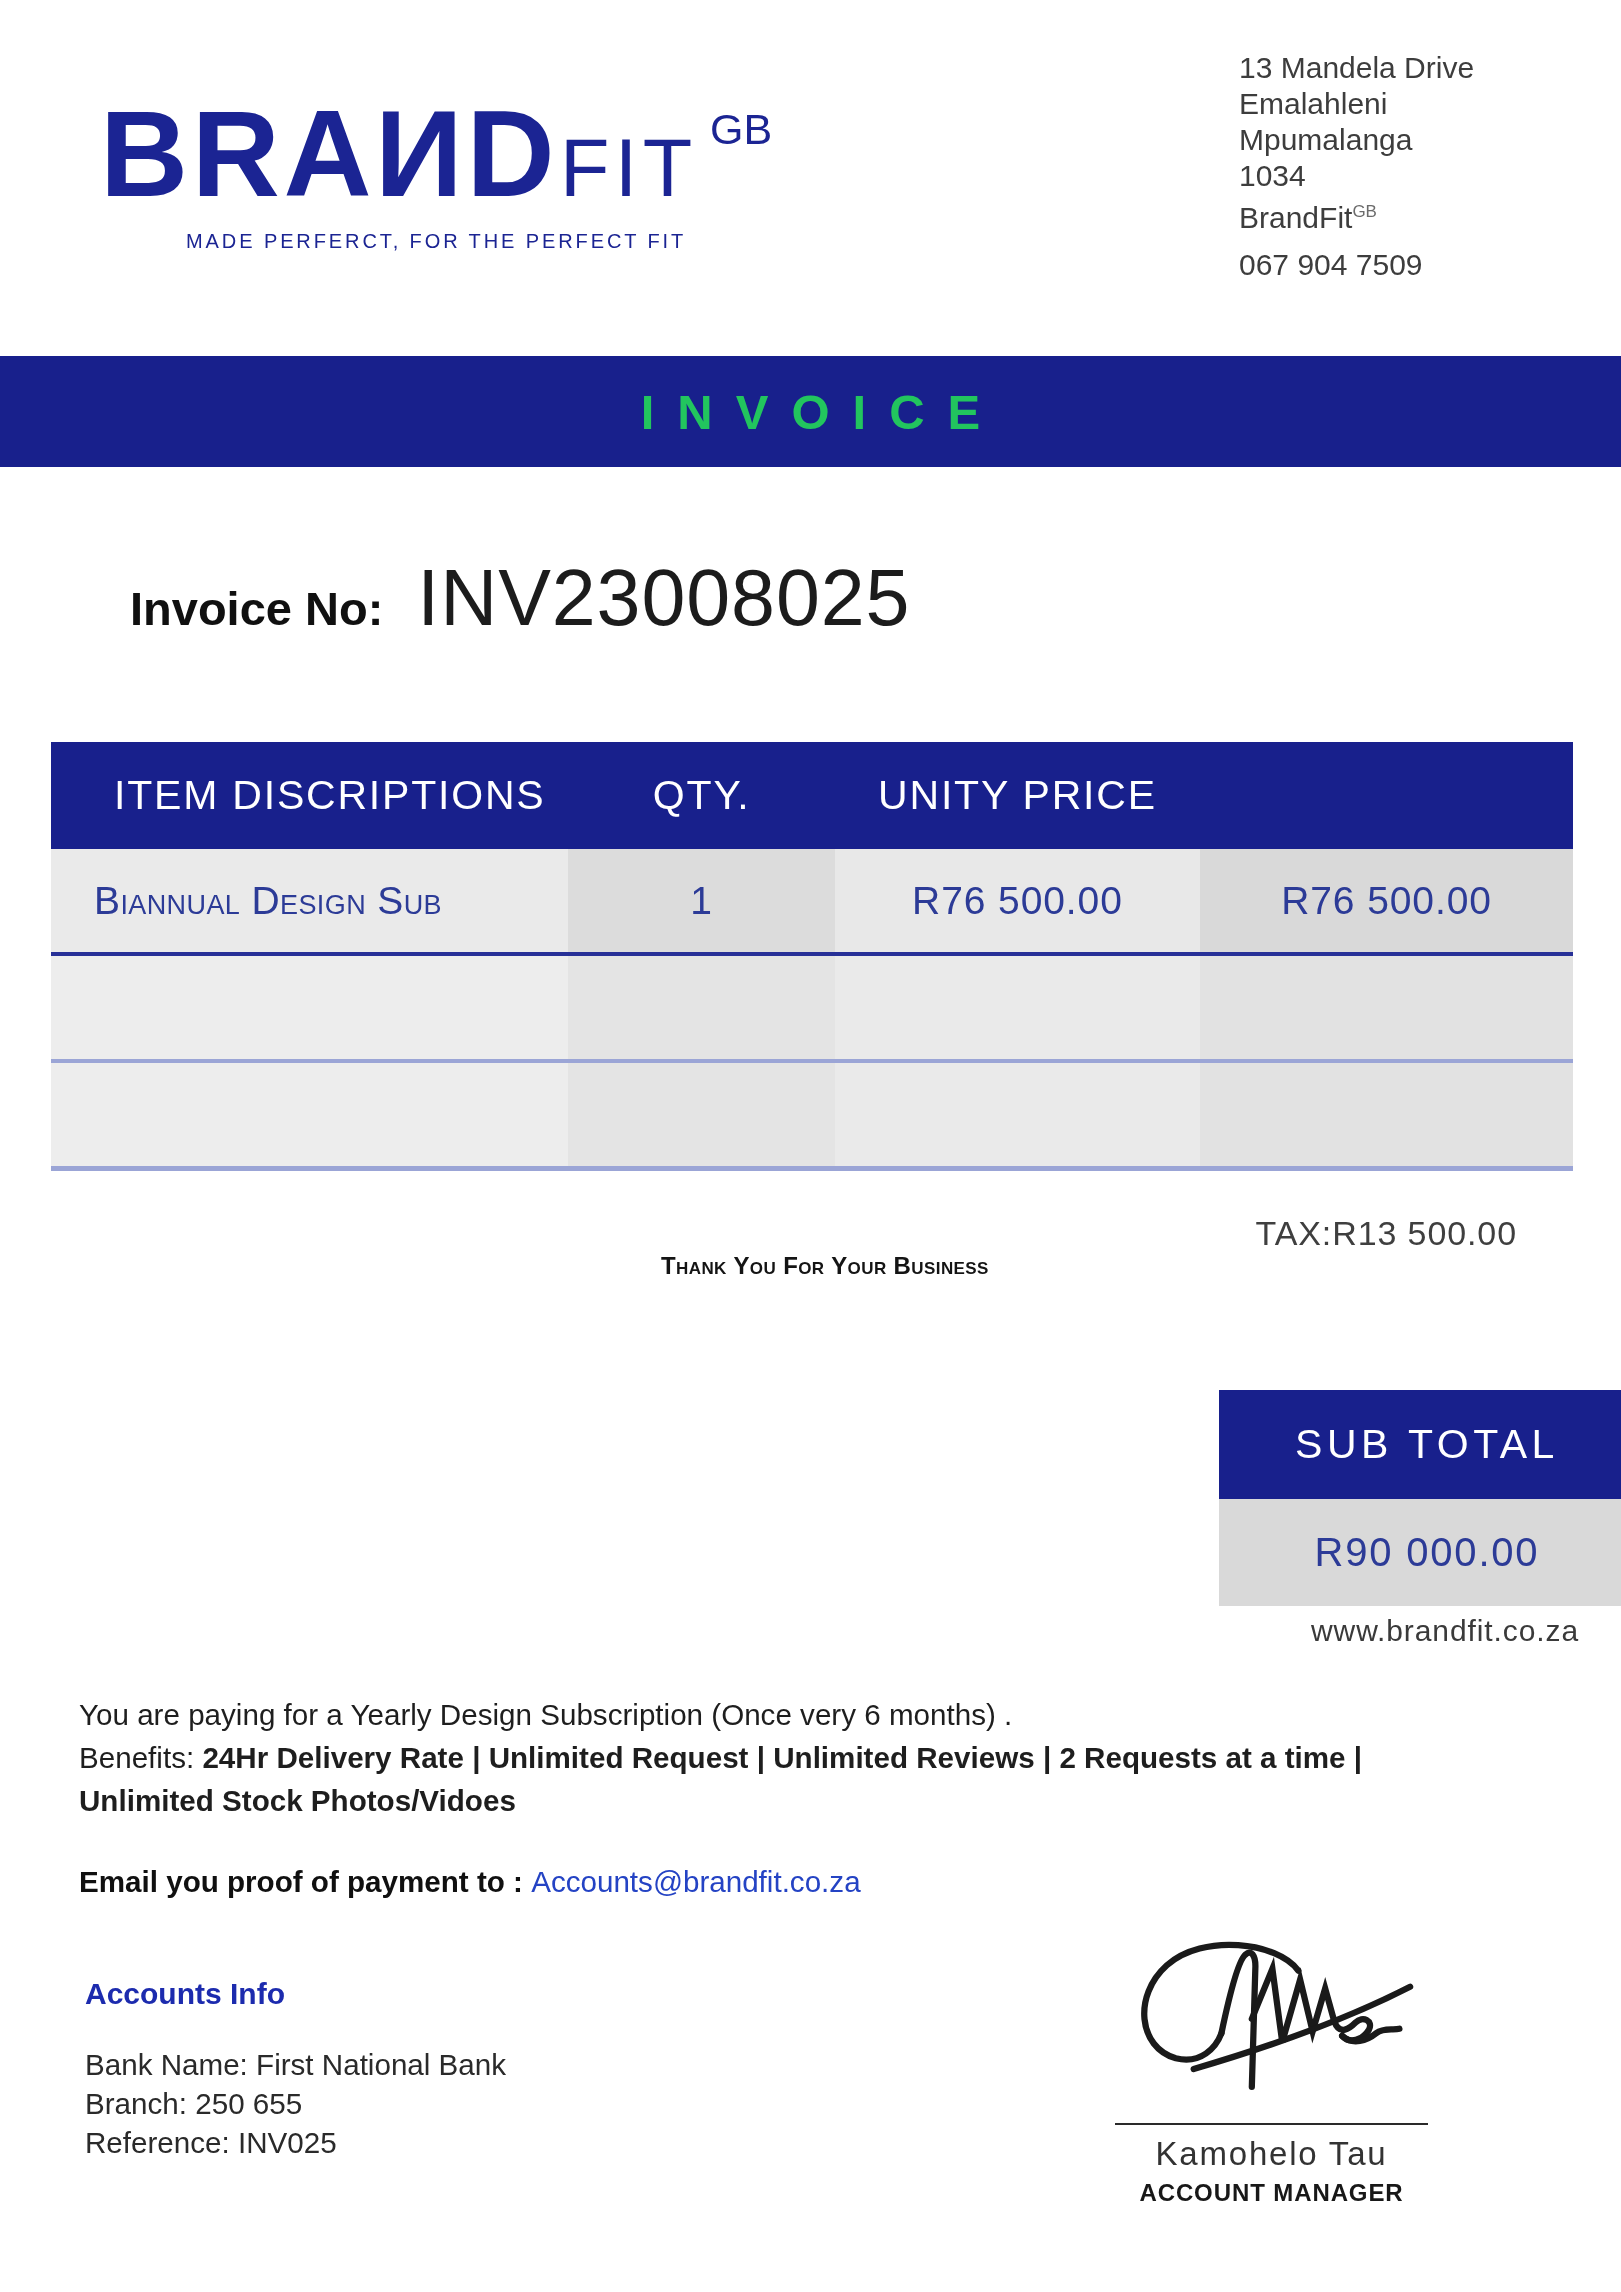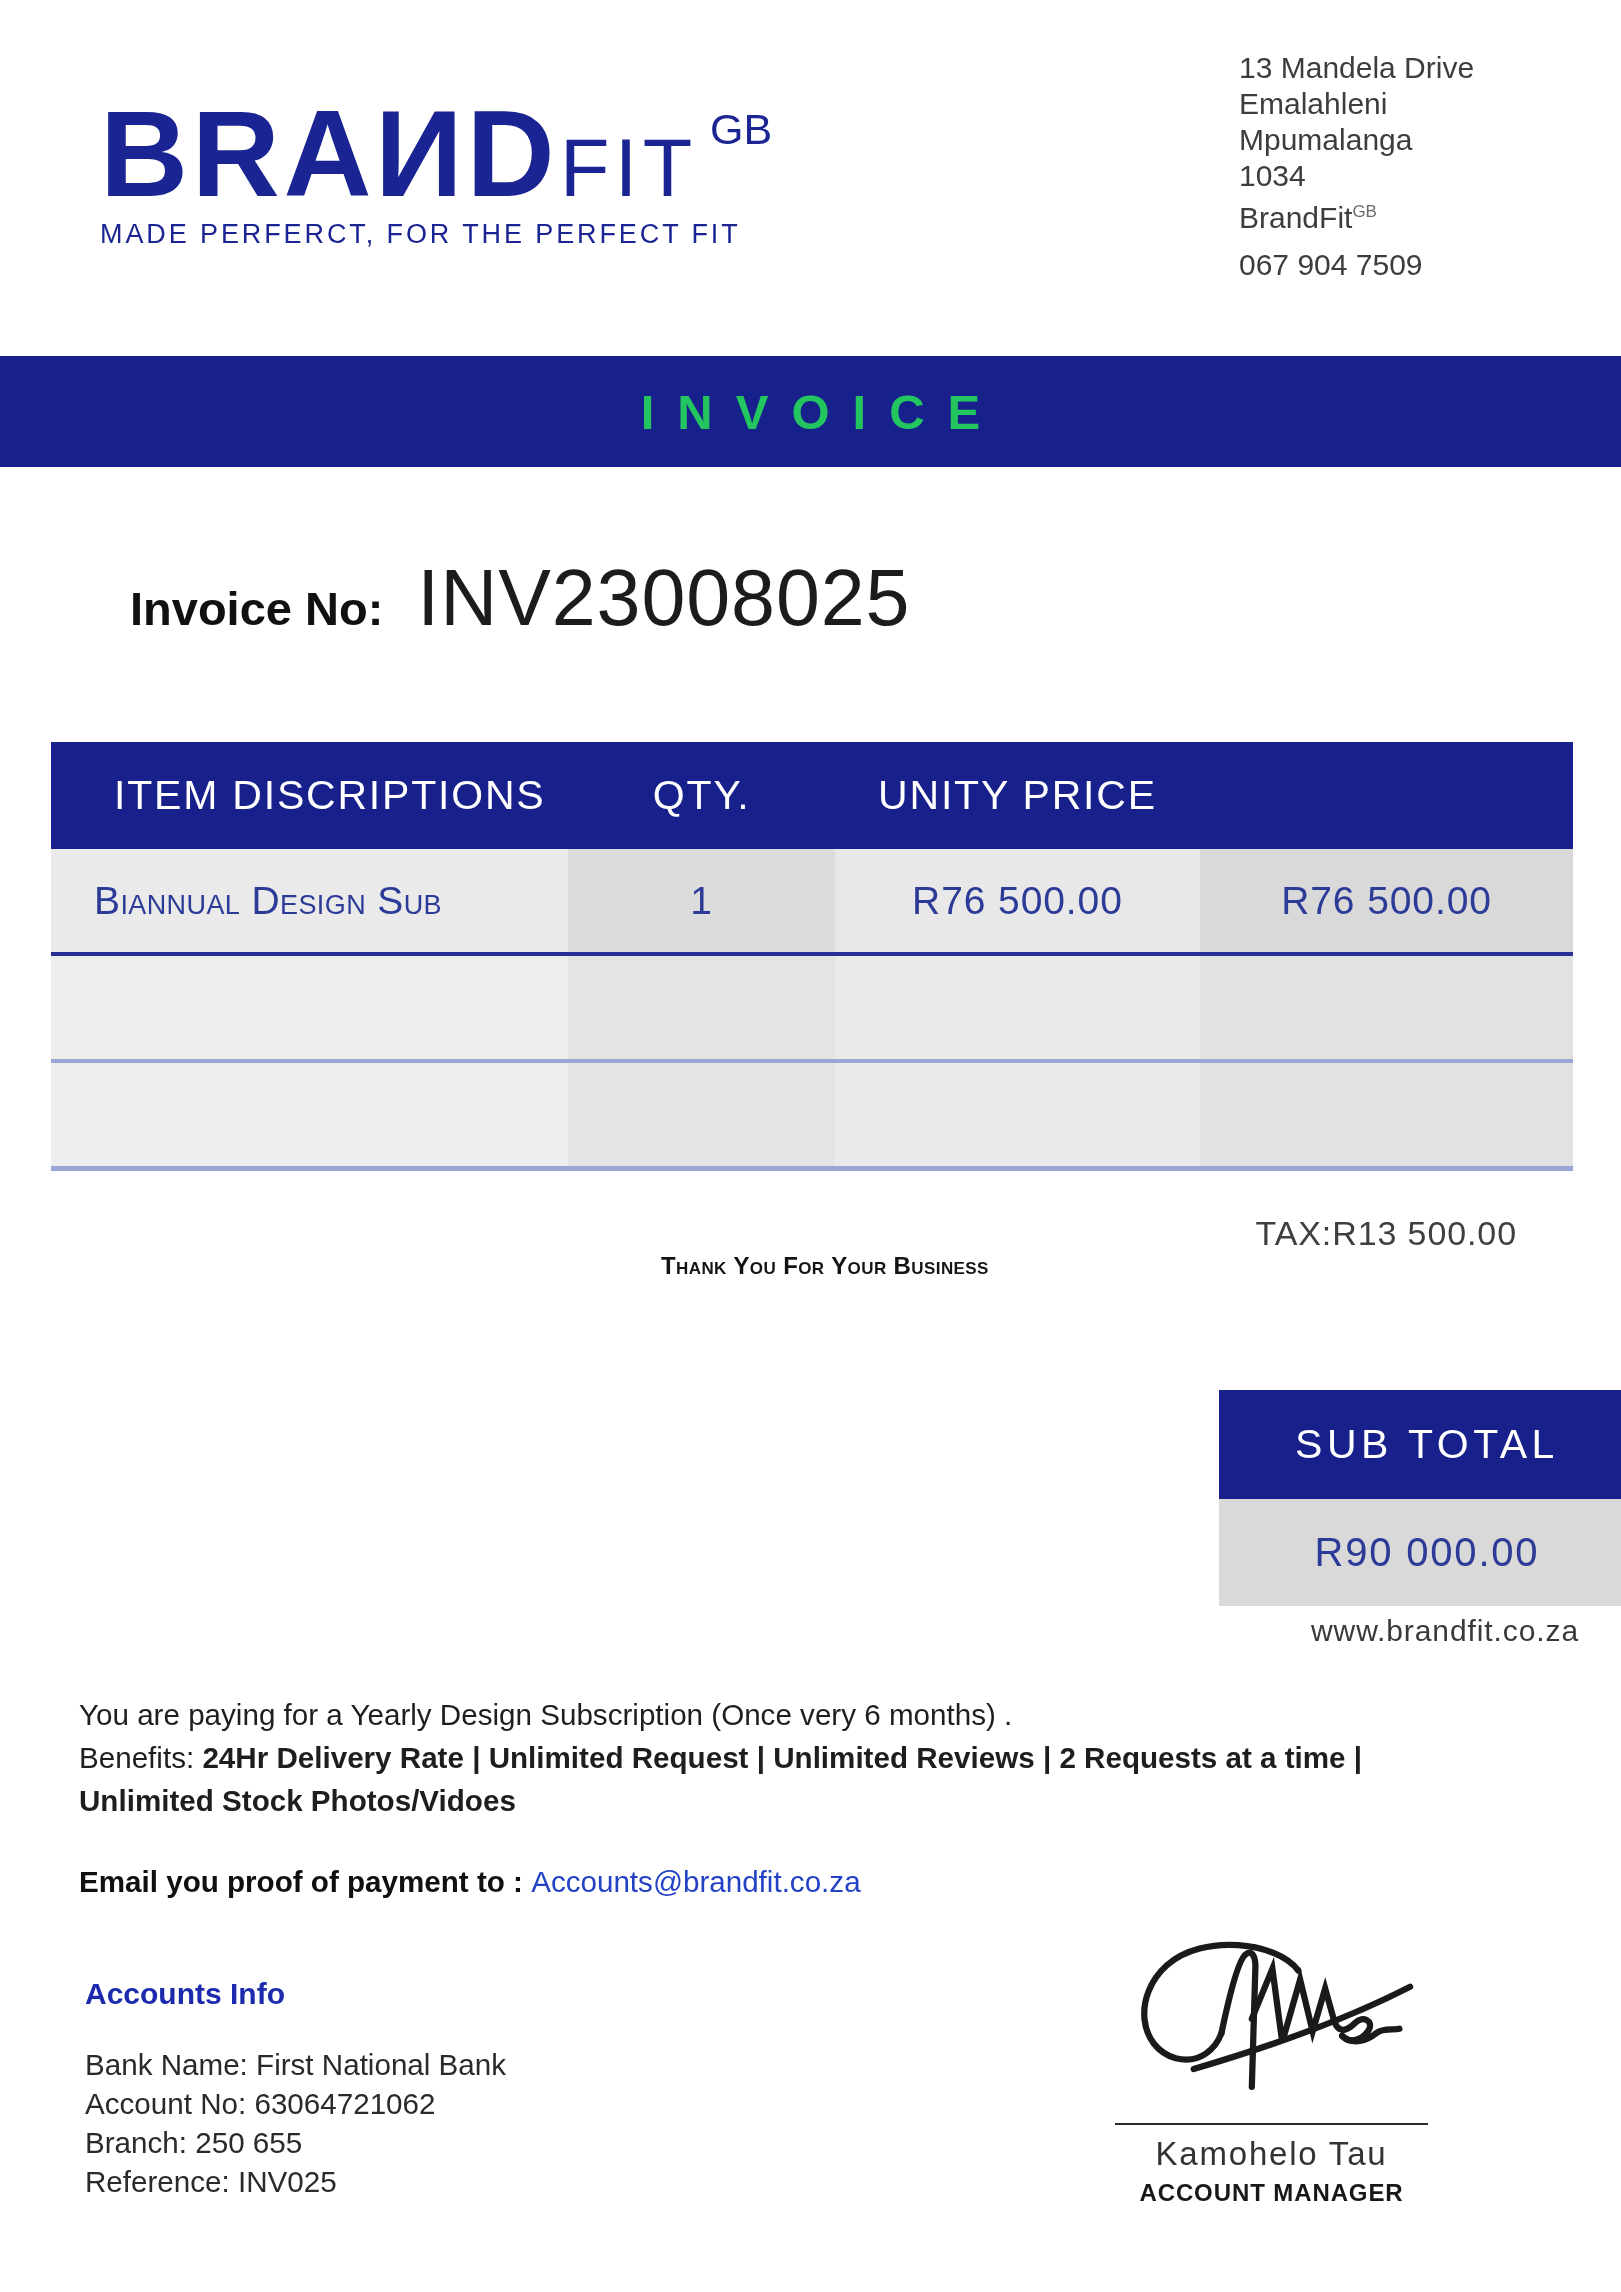--- a/index.html
+++ b/index.html
@@ -15,21 +15,21 @@
   .page{
     position:relative;width:1621px;height:2293px;background:#ffffff;
     font-family:"Liberation Sans", sans-serif;overflow:hidden;
   }
   
   .logo-block{position:absolute;left:100px;top:93px;}
   .logo-line{display:flex;align-items:baseline;line-height:1;}
   .logo-brand{font-size:122px;font-weight:700;color:var(--navy-logo);letter-spacing:3.6px;}
   .logo-fit{font-size:81px;font-weight:400;color:var(--navy-logo);letter-spacing:5.4px;margin-left:1.8px;}
   .logo-sup{font-size:43px;font-weight:400;color:var(--navy-logo);position:relative;top:-52px;margin-left:12.5px;}
-  .tagline{margin-top:4px;font-size:27px;letter-spacing:2.9px;color:var(--navy-logo);font-weight:400;}
+  .tagline{margin-top:15px;font-size:20px;letter-spacing:2.9px;color:var(--navy-logo);font-weight:400;text-align:center;}
   
   .address{position:absolute;left:1239px;top:50px;font-size:30px;color:#3d3d3d;line-height:36px;font-weight:400;}
   .addr-name sup{font-size:17px;color:#6b6b6b;}
   .addr-phone{margin-top:10.7px;}
   
   .banner{position:absolute;left:0;top:356px;width:1621px;height:111px;background:var(--navy);
     display:flex;align-items:center;justify-content:center;}
   .banner-title{color:#22c55e;font-size:49px;font-weight:700;letter-spacing:23px;padding-left:23px;}
   
   .invoice-no{position:absolute;left:130px;top:552px;display:flex;align-items:baseline;gap:34px;}
@@ -152,21 +152,20 @@
   </div>
 
   <div class="email-line">
     <span class="email-label">Email you proof of payment to : </span><a class="email-link">Accounts@brandfit.co.za</a>
   </div>
 
   <div class="payment">
     <div class="payment-heading">Accounts Info</div>
     <div class="payment-lines">
       <div>Bank Name: First National Bank</div>
-      <div>Account No: 63064721062</div>
       <div>Branch: 250 655</div>
       <div>Reference: INV025</div>
     </div>
   </div>
 
   <div class="signature">
     <svg class="sig-svg" viewBox="0 0 350 200" xmlns="http://www.w3.org/2000/svg">
       <g fill="none" stroke="#1a1a1a" stroke-width="7" stroke-linecap="round">
         <path d="M205 42 C182 10 98 0 58 36 C20 70 26 128 68 140 C96 147 113 128 119 112"></path>
         <path d="M119 112 C127 74 138 30 146 24 C152 18 157 25 157 37 L153 172"></path>

